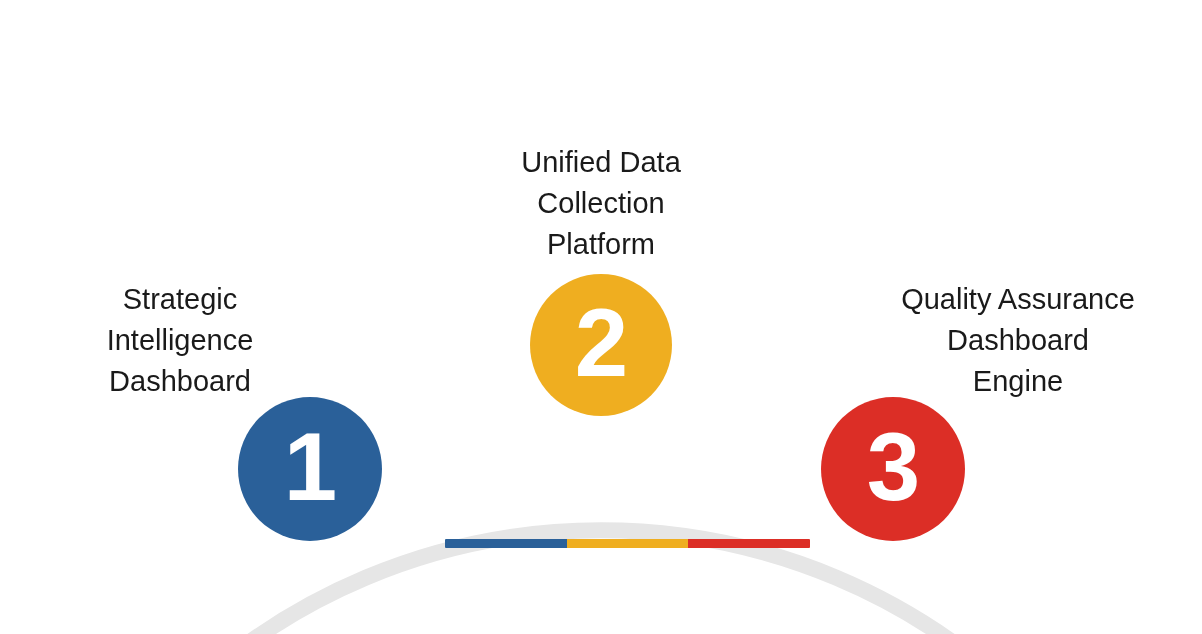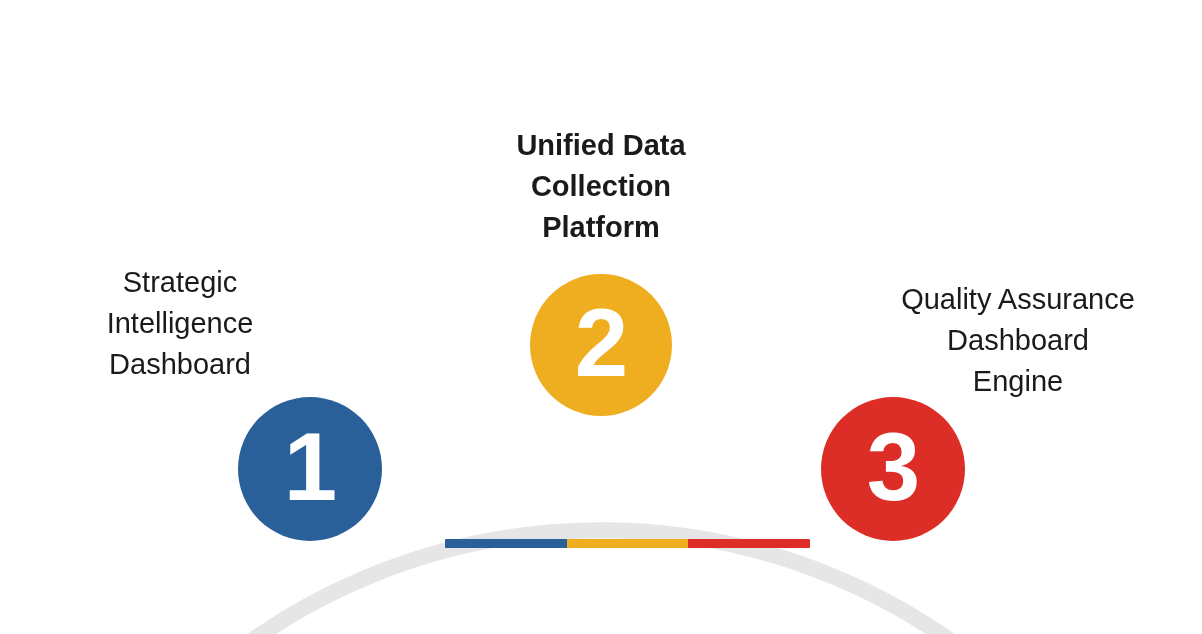--- a/index.html
+++ b/index.html
@@ -57,22 +57,22 @@
     color: #1A1A1A;
     font-family: "Liberation Sans", "DejaVu Sans", sans-serif;
     font-size: 29px;
     line-height: 41px;
     font-weight: 400;
     text-align: center;
     white-space: pre-line;
     -webkit-user-select: none;
     user-select: none;
   }
-  #label-1 { left: 50px; top: 262px; width: 260px; }
-  #label-2 { left: 466px; top: 125px; width: 270px; font-weight: bold; }
+  #label-1 { left: 50px; top: 279px; width: 260px; }
+  #label-2 { left: 466px; top: 142px; width: 270px; }
   #label-3 { left: 875px; top: 279px; width: 286px; }
 
   
   #accent-bar {
     position: absolute;
     left: 445px;
     top: 539px;
     width: 365px;
     height: 9px;
     display: flex;

